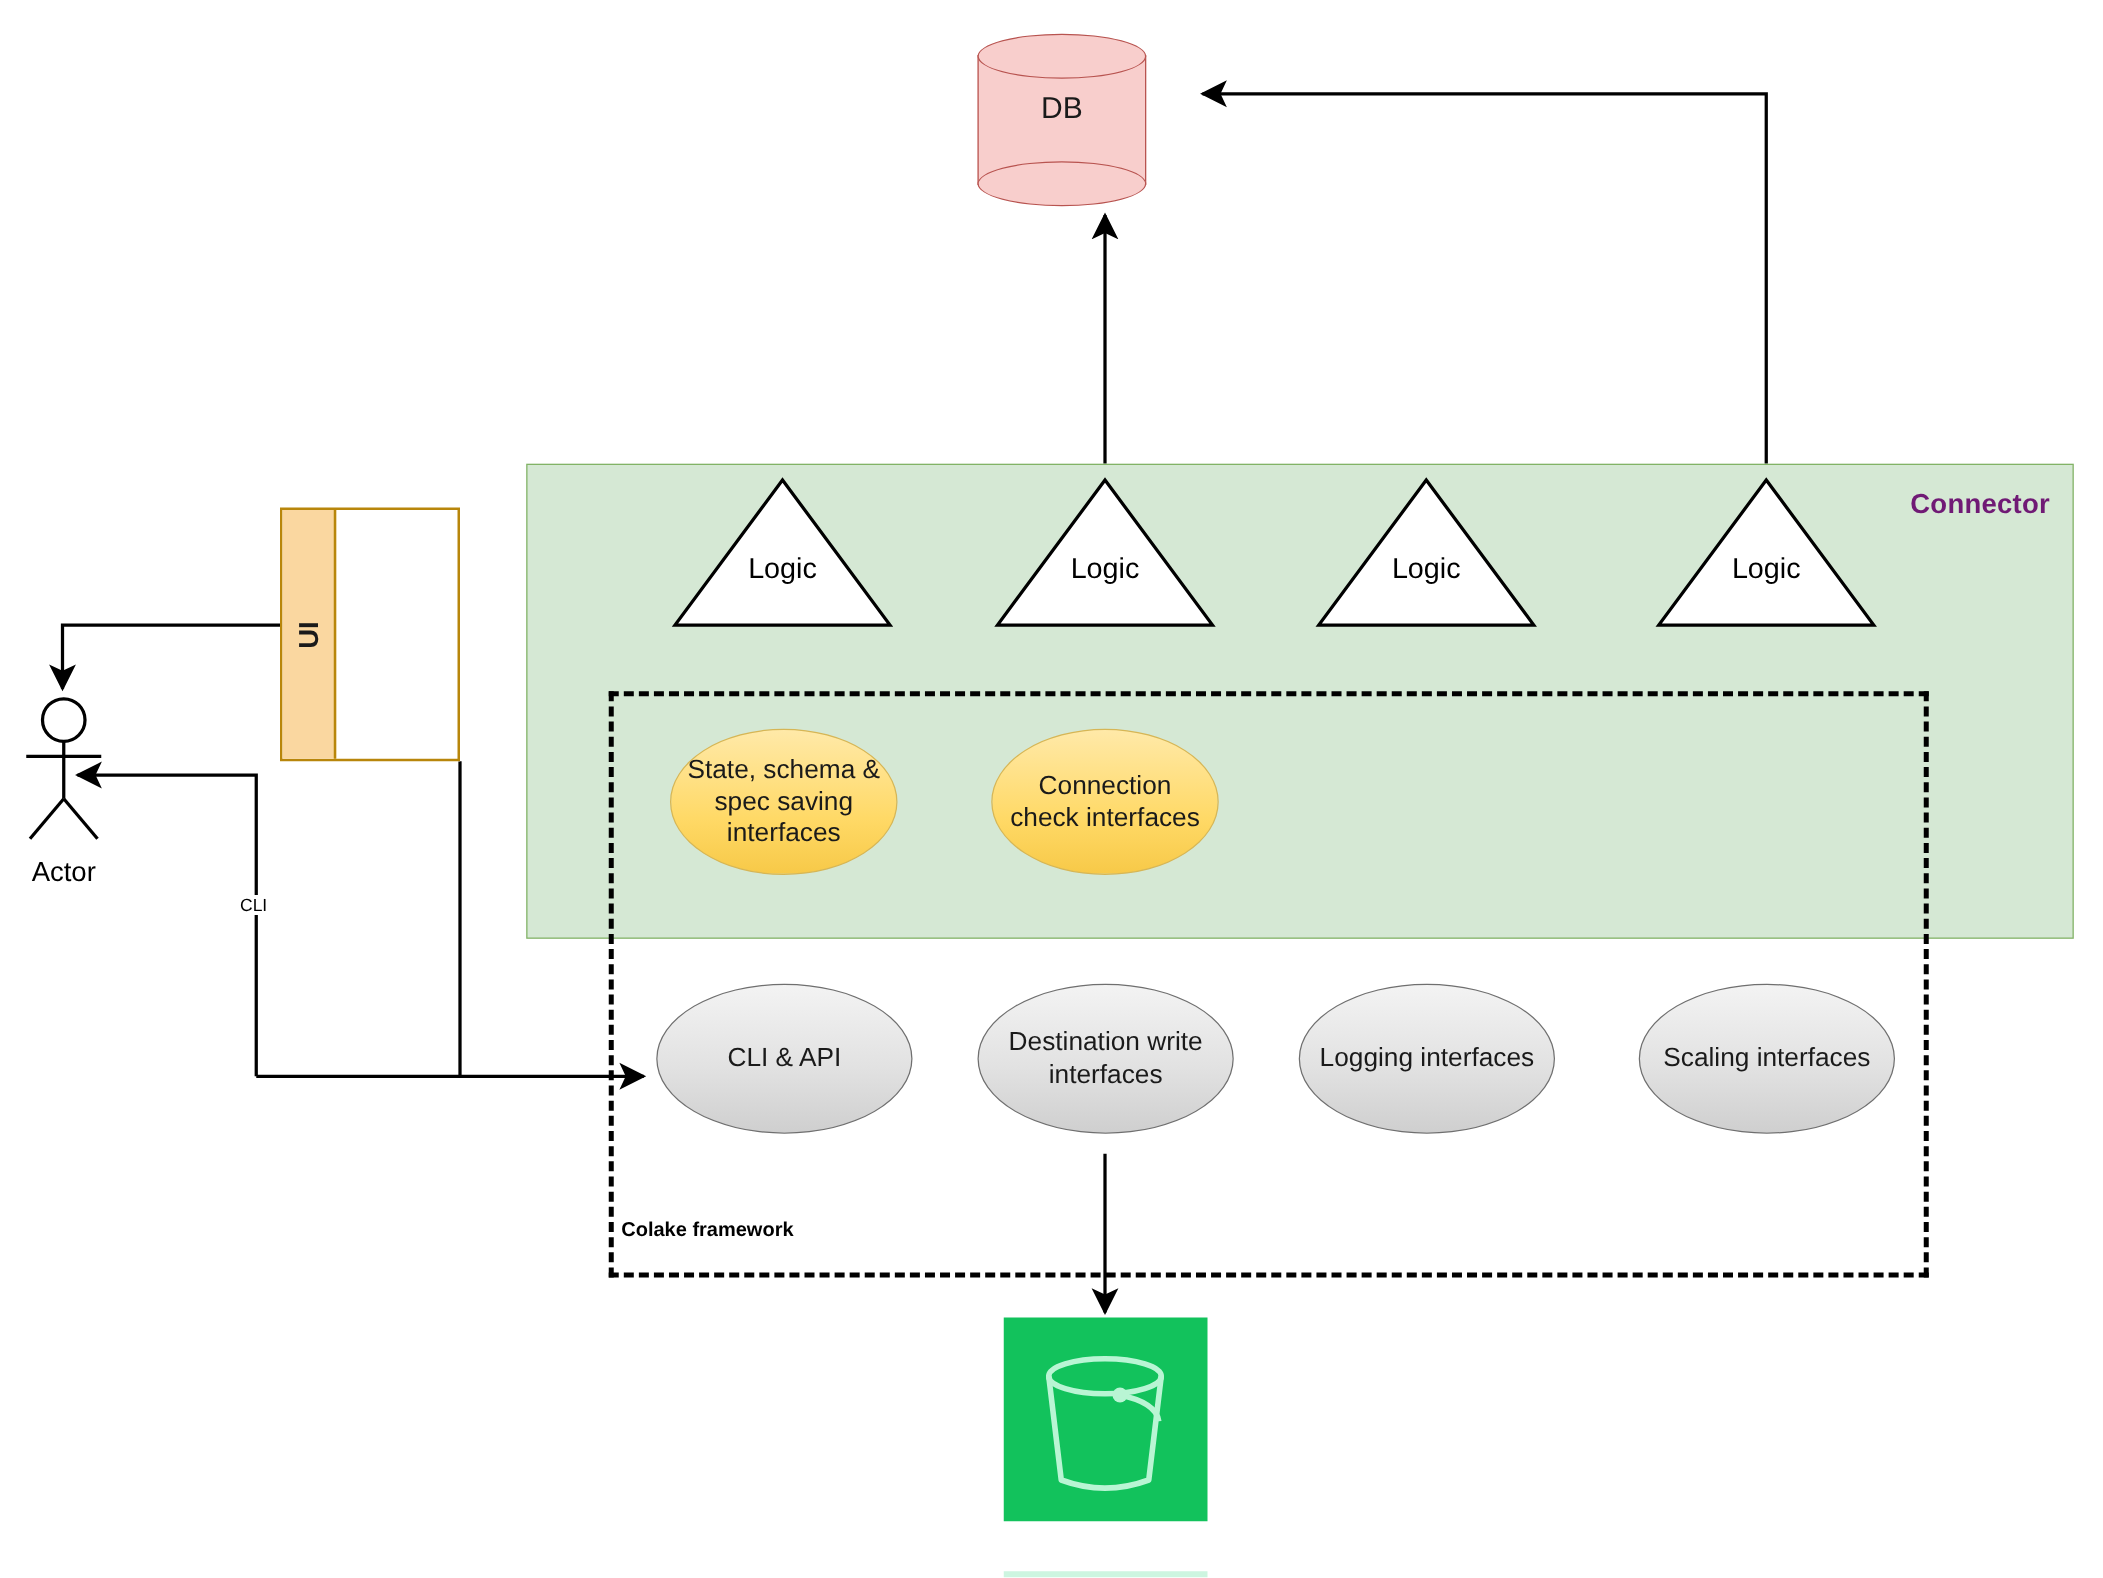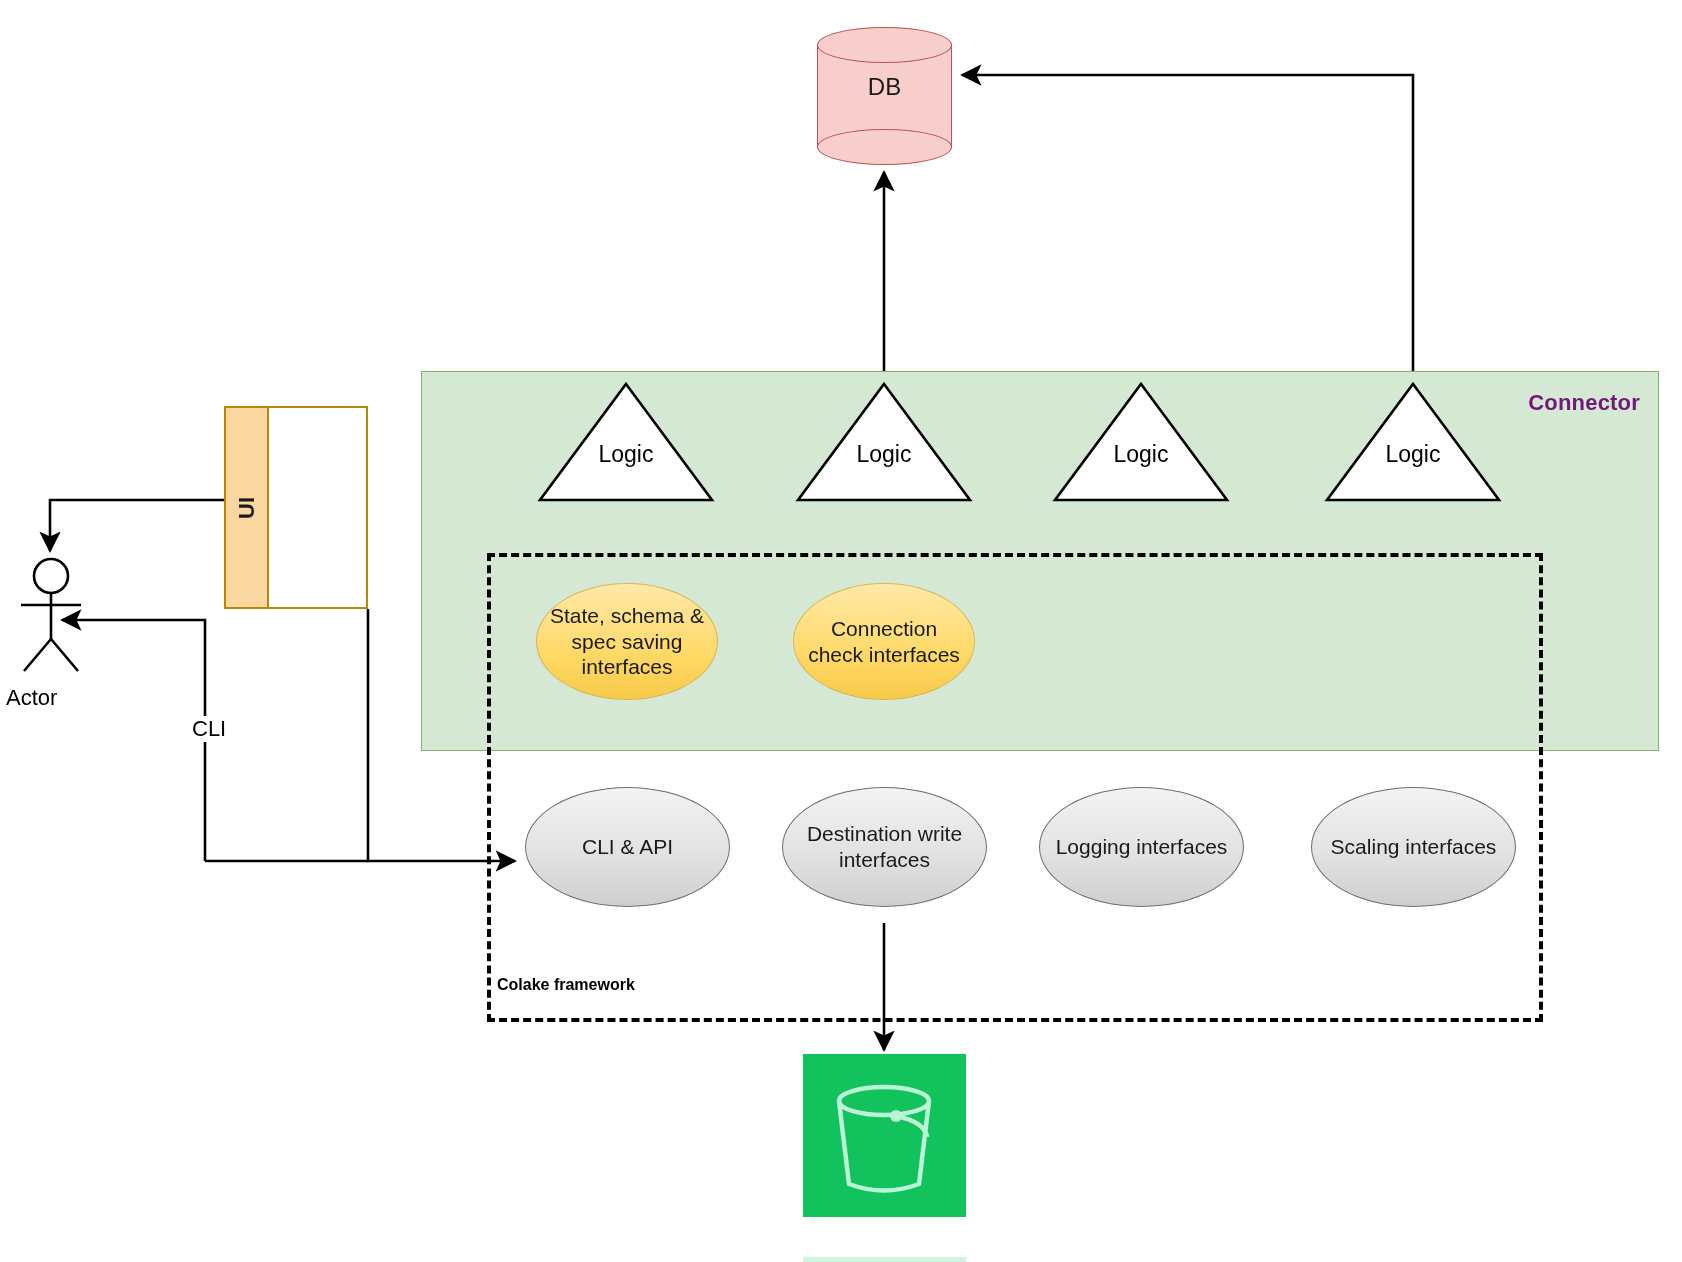--- a/index.html
+++ b/index.html
@@ -64,21 +64,21 @@
     top: 976px;
     font-size: 16px;
     font-weight: bold;
     color: #000000;
     background: transparent;
   }
 
   
   .db {
     position: absolute;
-    left: 817px;
+    left: 782px;
     top: 27px;
     width: 135px;
     height: 138px;
   }
   .db .body {
     position: absolute;
     left: 0; top: 17px;
     width: 135px; height: 104px;
     background: #f8cecc;
     border-left: 1.6px solid #b85450;
@@ -150,21 +150,21 @@
     left: 14px;
     top: 555px;
     width: 74px;
     height: 120px;
   }
   .actor .label {
     position: absolute;
     left: -8px;
     top: 130px;
     width: 90px;
-    text-align: left;
+    text-align: center;
     font-size: 22px;
     color: #000;
   }
 
   
   .logic {
     position: absolute;
     width: 178px;
     height: 122px;
   }
@@ -223,21 +223,21 @@
     justify-content: center;
     font-size: 19px;
     font-weight: bold;
     color: #000;
     margin-top: 40px;
   }
 
   
   .edge-label {
     position: absolute;
-    font-size: 22px;
+    font-size: 14px;
     color: #000;
     background: #ffffff;
     padding: 0 3px;
   }
 </style>
 </head>
 <body>
 
 <div id="canvas">
 

